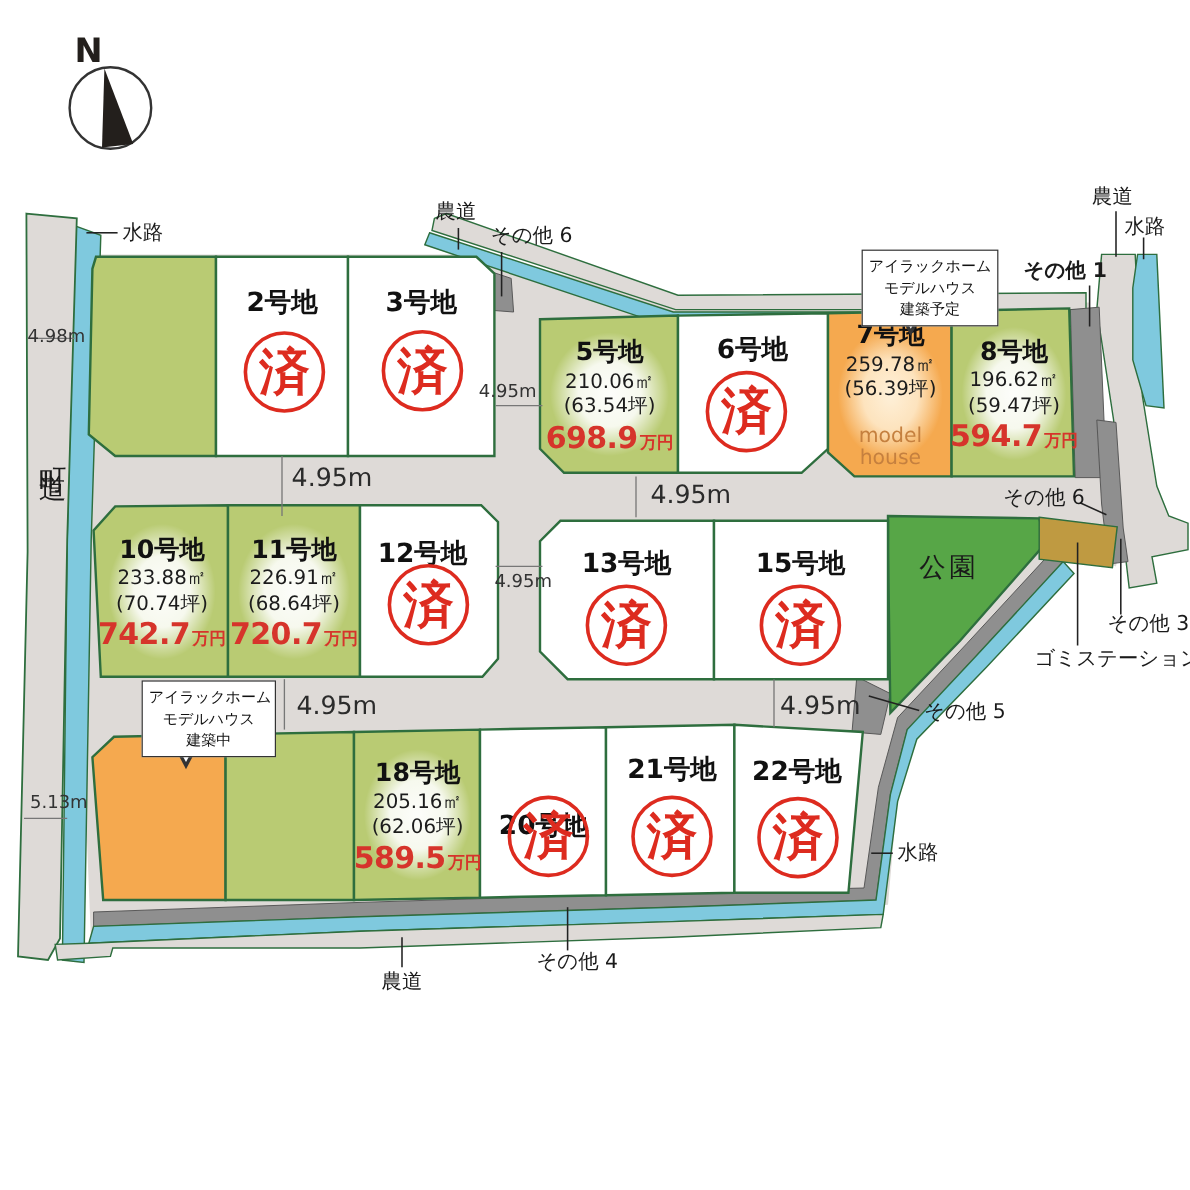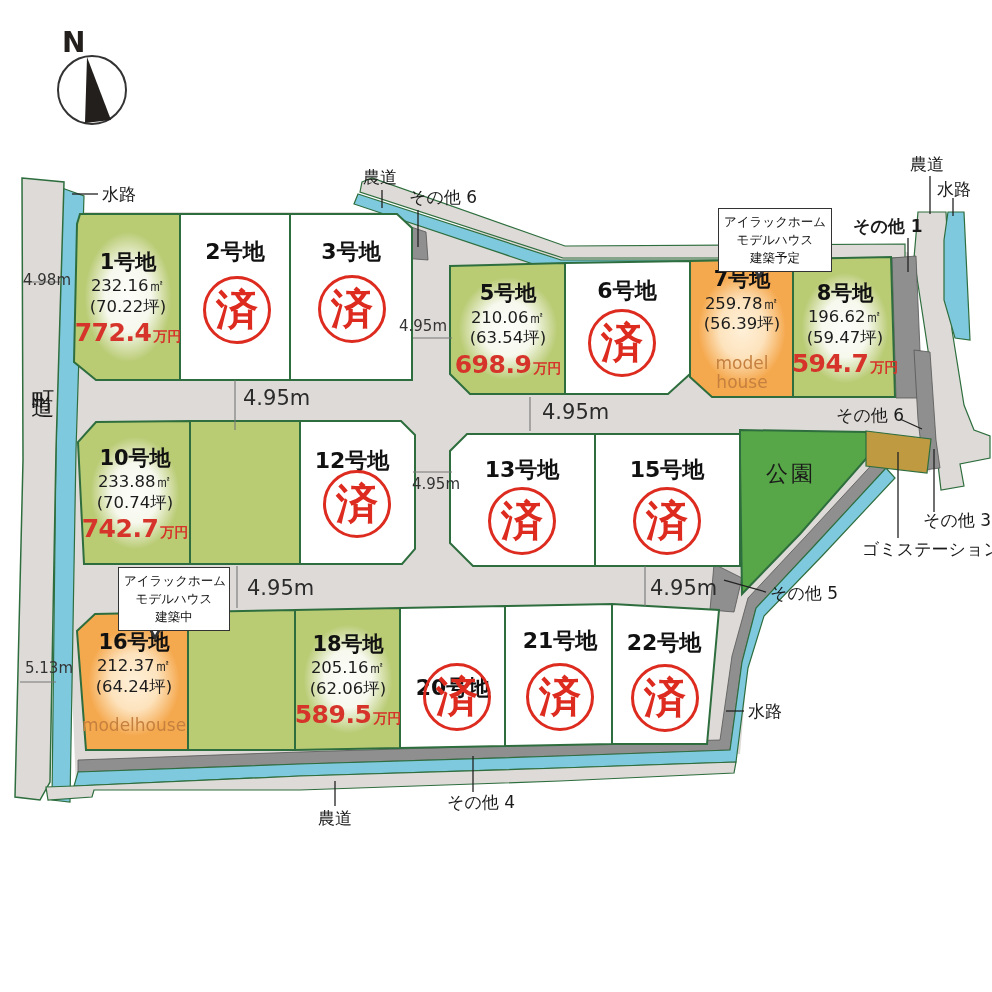--- a/index.html
+++ b/index.html
@@ -134,26 +134,20 @@
 
   <div class="dim" style="left:23px;top:261px;margin-top:12px;">4.98m</div>
   <div class="dim" style="left:25px;top:661px;">5.13m</div>
   <div class="dim" style="left:399px;top:319px;">4.95m</div>
   <div class="dim" style="left:412px;top:477px;">4.95m</div>
   <div class="dim-lg" style="left:243px;top:388px;">4.95m</div>
   <div class="dim-lg" style="left:542px;top:402px;">4.95m</div>
   <div class="dim-lg" style="left:247px;top:578px;">4.95m</div>
   <div class="dim-lg" style="left:650px;top:578px;">4.95m</div>
 
-  <div class="info glow-g" style="left:84px;top:224px;width:88px;height:146px;">
-    <div class="num">1号地</div>
-    <div class="ln">232.16㎡</div>
-    <div class="ln">(70.22坪)</div>
-    <div class="price"><span class="pv">772.4</span><span class="pu">万円</span></div>
-  </div>
 
   <div class="info glow-g" style="left:458px;top:271px;width:100px;height:115px;">
     <div class="num">5号地</div>
     <div class="ln">210.06㎡</div>
     <div class="ln">(63.54坪)</div>
     <div class="price"><span class="pv">698.9</span><span class="pu">万円</span></div>
   </div>
 
   <div class="info glow-o" style="left:698px;top:268px;width:88px;height:122px;">
     <div class="num">7号地</div>
@@ -172,27 +166,27 @@
     <div class="price"><span class="pv">594.7</span><span class="pu">万円</span></div>
   </div>
 
   <div class="info glow-g" style="left:90px;top:430px;width:90px;height:126px;">
     <div class="num">10号地</div>
     <div class="ln">233.88㎡</div>
     <div class="ln">(70.74坪)</div>
     <div class="price"><span class="pv">742.7</span><span class="pu">万円</span></div>
   </div>
 
-
-  <div class="info glow-o" style="left:88px;top:622px;width:92px;height:120px;">
-    <div class="num">16号地</div>
-    <div class="ln">212.37㎡</div>
-    <div class="ln">(64.24坪)</div>
-    <div class="model">modelhouse</div>
-  </div>
+  <div class="info glow-g" style="left:198px;top:430px;width:94px;height:126px;">
+    <div class="num">11号地</div>
+    <div class="ln">226.91㎡</div>
+    <div class="ln">(68.64坪)</div>
+    <div class="price"><span class="pv">720.7</span><span class="pu">万円</span></div>
+  </div>
+
 
 
   <div class="info glow-g" style="left:303px;top:618px;width:90px;height:122px;">
     <div class="num">18号地</div>
     <div class="ln">205.16㎡</div>
     <div class="ln">(62.06坪)</div>
     <div class="price"><span class="pv">589.5</span><span class="pu">万円</span></div>
   </div>
 
   <div class="white-num" style="left:235px;top:252px;">2号地</div>

